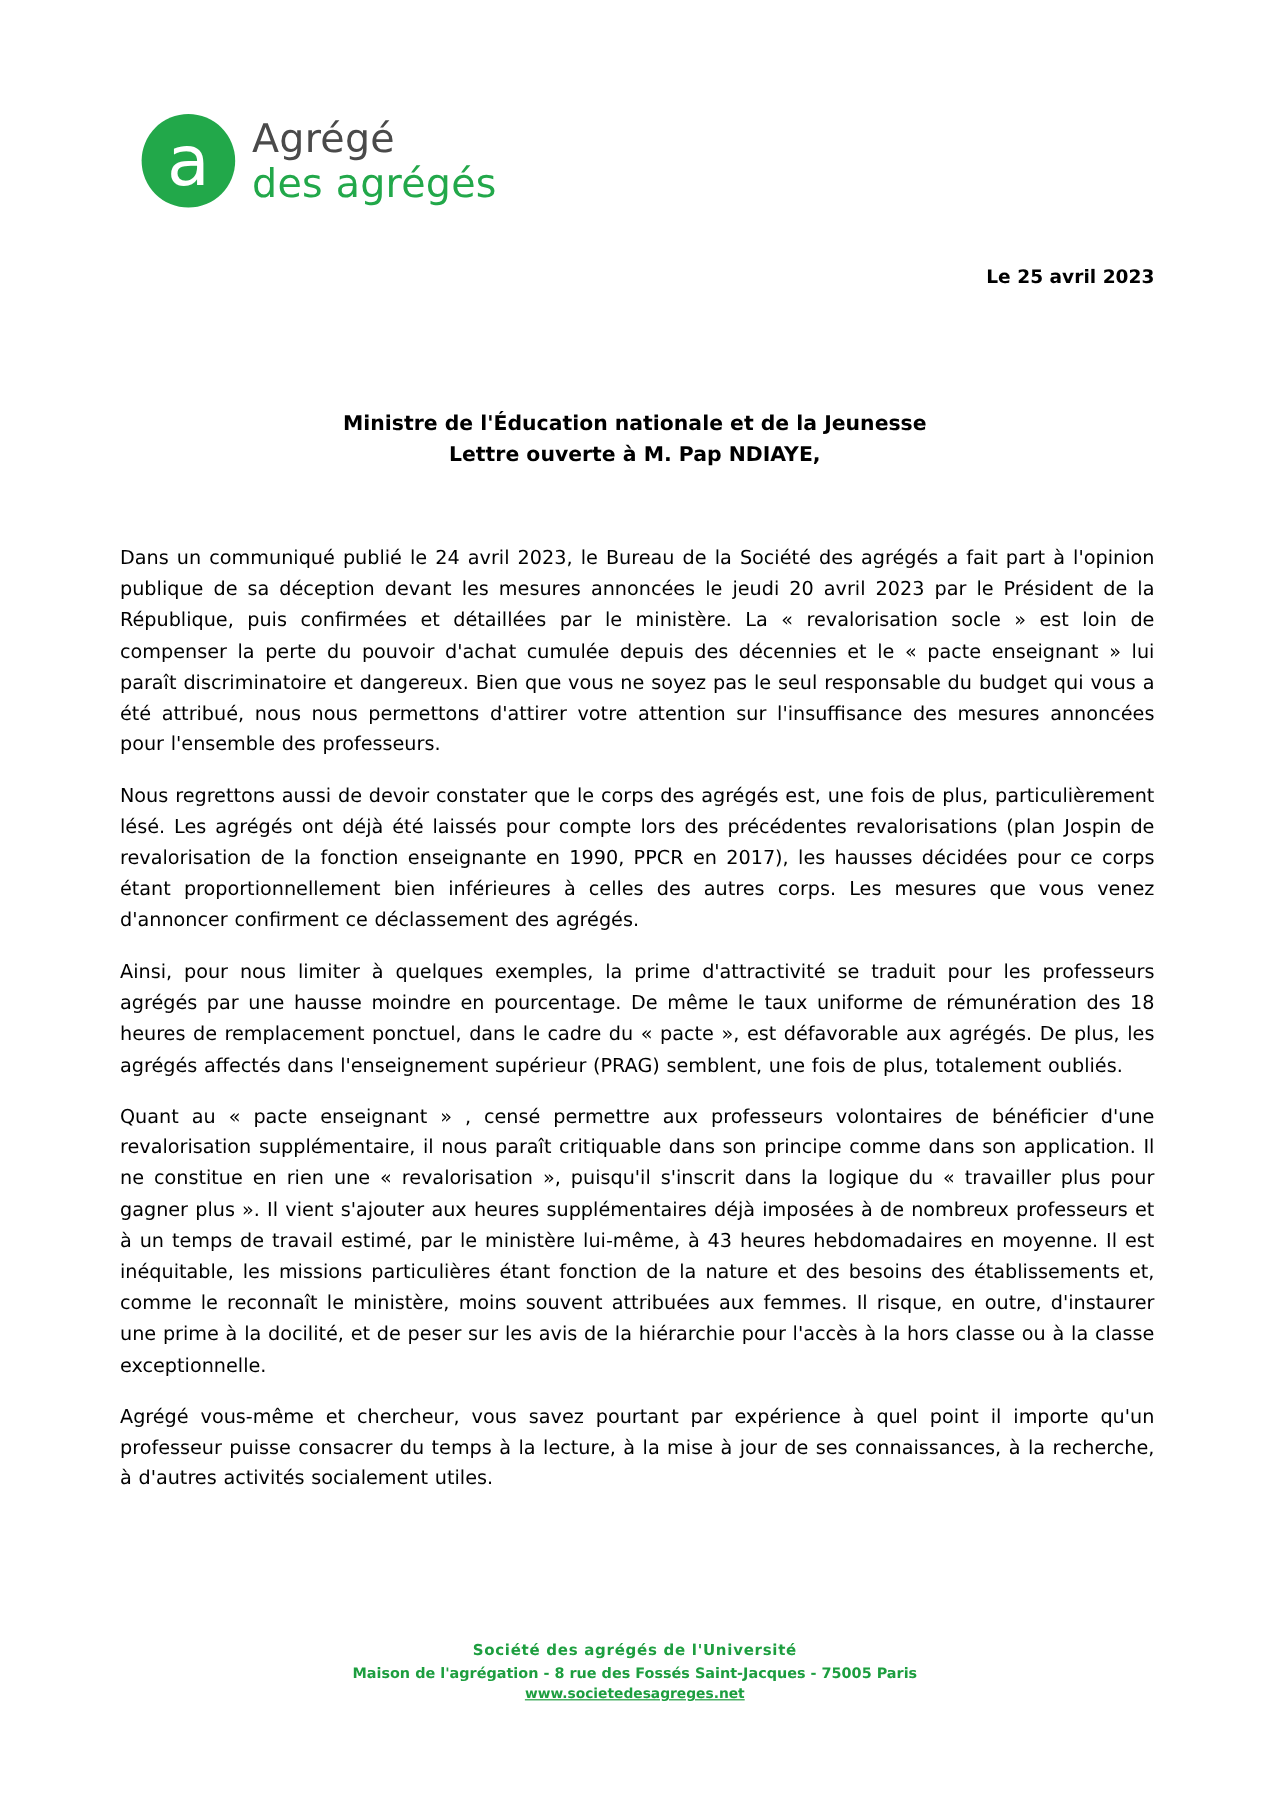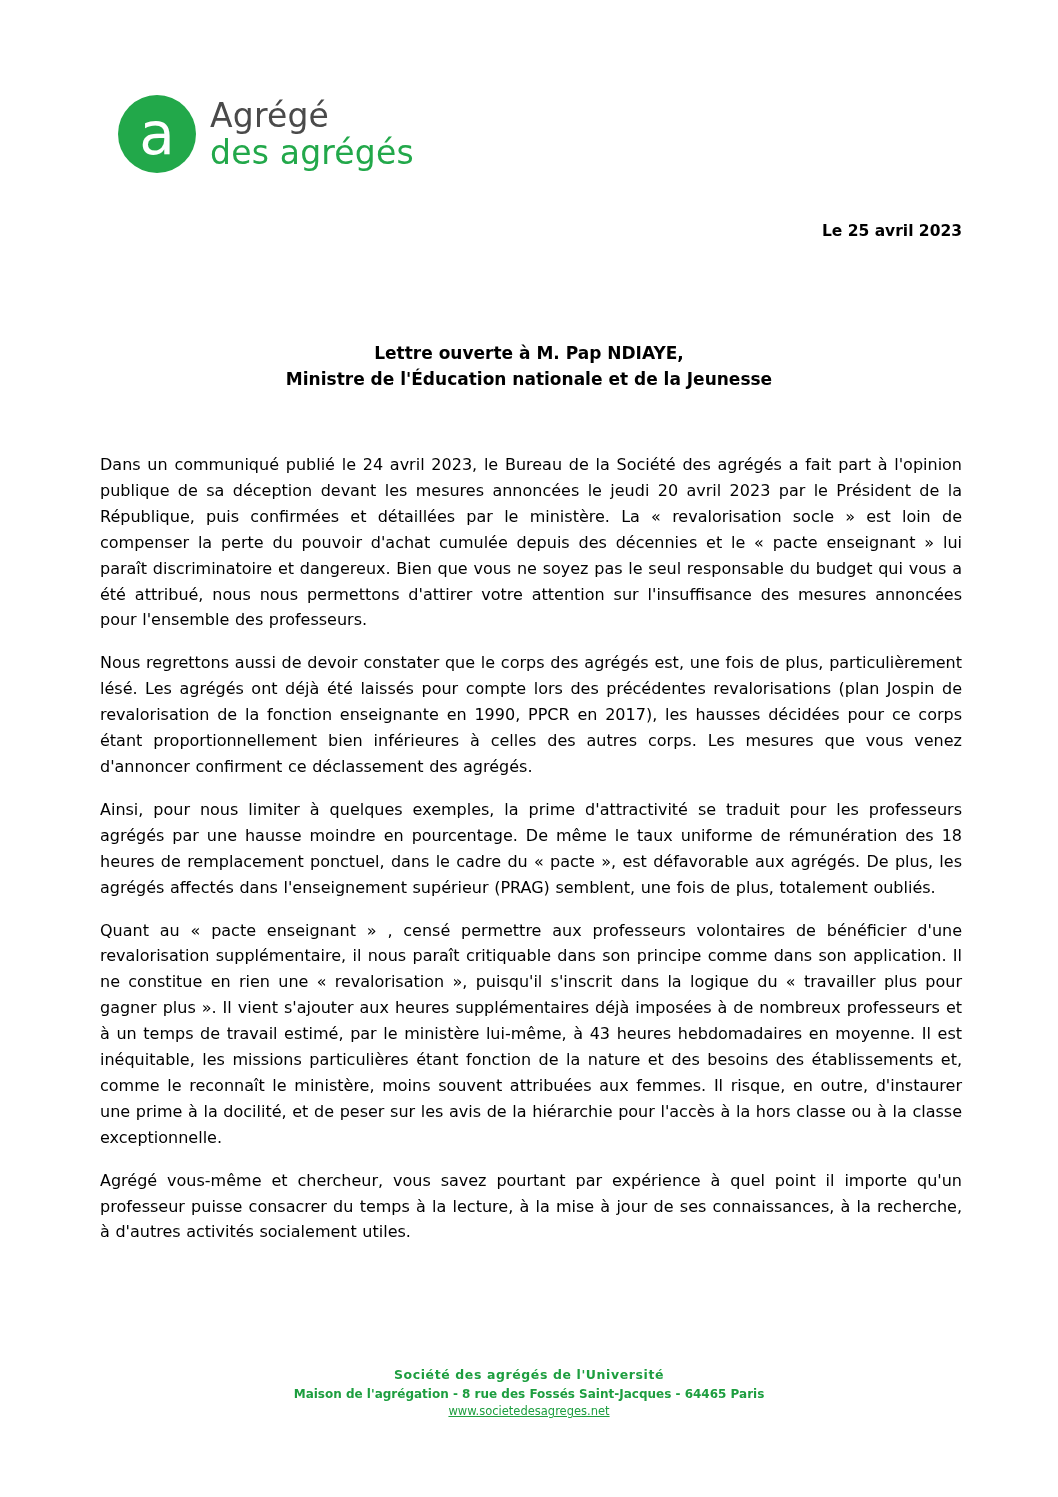--- a/index.html
+++ b/index.html
@@ -127,21 +127,21 @@
   .footer .f1 {
     font-weight: 700;
     letter-spacing: 0.6px;
     font-size: 12.5px;
   }
   .footer .f2 {
     font-weight: 700;
     font-size: 12px;
   }
   .footer .f3 {
-    font-weight: 400;
+    font-weight: 700;
     font-size: 11.5px;
     text-decoration: underline;
   }
 </style>
 </head>
 <body>
 
 <div class="page">
 
   <div class="logo-block">
@@ -150,31 +150,31 @@
     </div>
     <div class="logo-words">
       <span class="l1">Agrégé</span>
       <span class="l2">des agrégés</span>
     </div>
   </div>
 
   <div class="date-line">Le 25 avril 2023</div>
 
   <div class="title-block">
+    <div class="t-line">Ministre de l'Éducation nationale et de la Jeunesse</div>
     <div class="t-line">Lettre ouverte à M. Pap NDIAYE,</div>
-    <div class="t-line">Ministre de l'Éducation nationale et de la Jeunesse</div>
   </div>
 
   <div class="body-block">
     <p class="para">Dans un communiqué publié le 24 avril 2023, le Bureau de la Société des agrégés a fait part à l'opinion publique de sa déception devant les mesures annoncées le jeudi 20 avril 2023 par le Président de la République, puis confirmées et détaillées par le ministère. La « revalorisation socle » est loin de compenser la perte du pouvoir d'achat cumulée depuis des décennies et le « pacte enseignant » lui paraît discriminatoire et dangereux. Bien que vous ne soyez pas le seul responsable du budget qui vous a été attribué, nous nous permettons d'attirer votre attention sur l'insuffisance des mesures annoncées pour l'ensemble des professeurs.</p>
     <p class="para">Nous regrettons aussi de devoir constater que le corps des agrégés est, une fois de plus, particulièrement lésé. Les agrégés ont déjà été laissés pour compte lors des précédentes revalorisations (plan Jospin de revalorisation de la fonction enseignante en 1990, PPCR en 2017), les hausses décidées pour ce corps étant proportionnellement bien inférieures à celles des autres corps. Les mesures que vous venez d'annoncer confirment ce déclassement des agrégés.</p>
     <p class="para">Ainsi, pour nous limiter à quelques exemples, la prime d'attractivité se traduit pour les professeurs agrégés par une hausse moindre en pourcentage. De même le taux uniforme de rémunération des 18 heures de remplacement ponctuel, dans le cadre du « pacte », est défavorable aux agrégés. De plus, les agrégés affectés dans l'enseignement supérieur (PRAG) semblent, une fois de plus, totalement oubliés.</p>
     <p class="para">Quant au « pacte enseignant » , censé permettre aux professeurs volontaires de bénéficier d'une revalorisation supplémentaire, il nous paraît critiquable dans son principe comme dans son application. Il ne constitue en rien une « revalorisation », puisqu'il s'inscrit dans la logique du « travailler plus pour gagner plus ». Il vient s'ajouter aux heures supplémentaires déjà imposées à de nombreux professeurs et à un temps de travail estimé, par le ministère lui-même, à 43 heures hebdomadaires en moyenne. Il est inéquitable, les missions particulières étant fonction de la nature et des besoins des établissements et, comme le reconnaît le ministère, moins souvent attribuées aux femmes. Il risque, en outre, d'instaurer une prime à la docilité, et de peser sur les avis de la hiérarchie pour l'accès à la hors classe ou à la classe exceptionnelle.</p>
     <p class="para">Agrégé vous-même et chercheur, vous savez pourtant par expérience à quel point il importe qu'un professeur puisse consacrer du temps à la lecture, à la mise à jour de ses connaissances, à la recherche, à d'autres activités socialement utiles.</p>
   </div>
 
   <div class="footer">
     <div class="f1">Société des agrégés de l'Université</div>
-    <div class="f2">Maison de l'agrégation - 8 rue des Fossés Saint-Jacques - 64465 Paris</div>
+    <div class="f2">Maison de l'agrégation - 8 rue des Fossés Saint-Jacques - 75005 Paris</div>
     <div class="f3">www.societedesagreges.net</div>
   </div>
 
 </div>
 
 </body></html>

